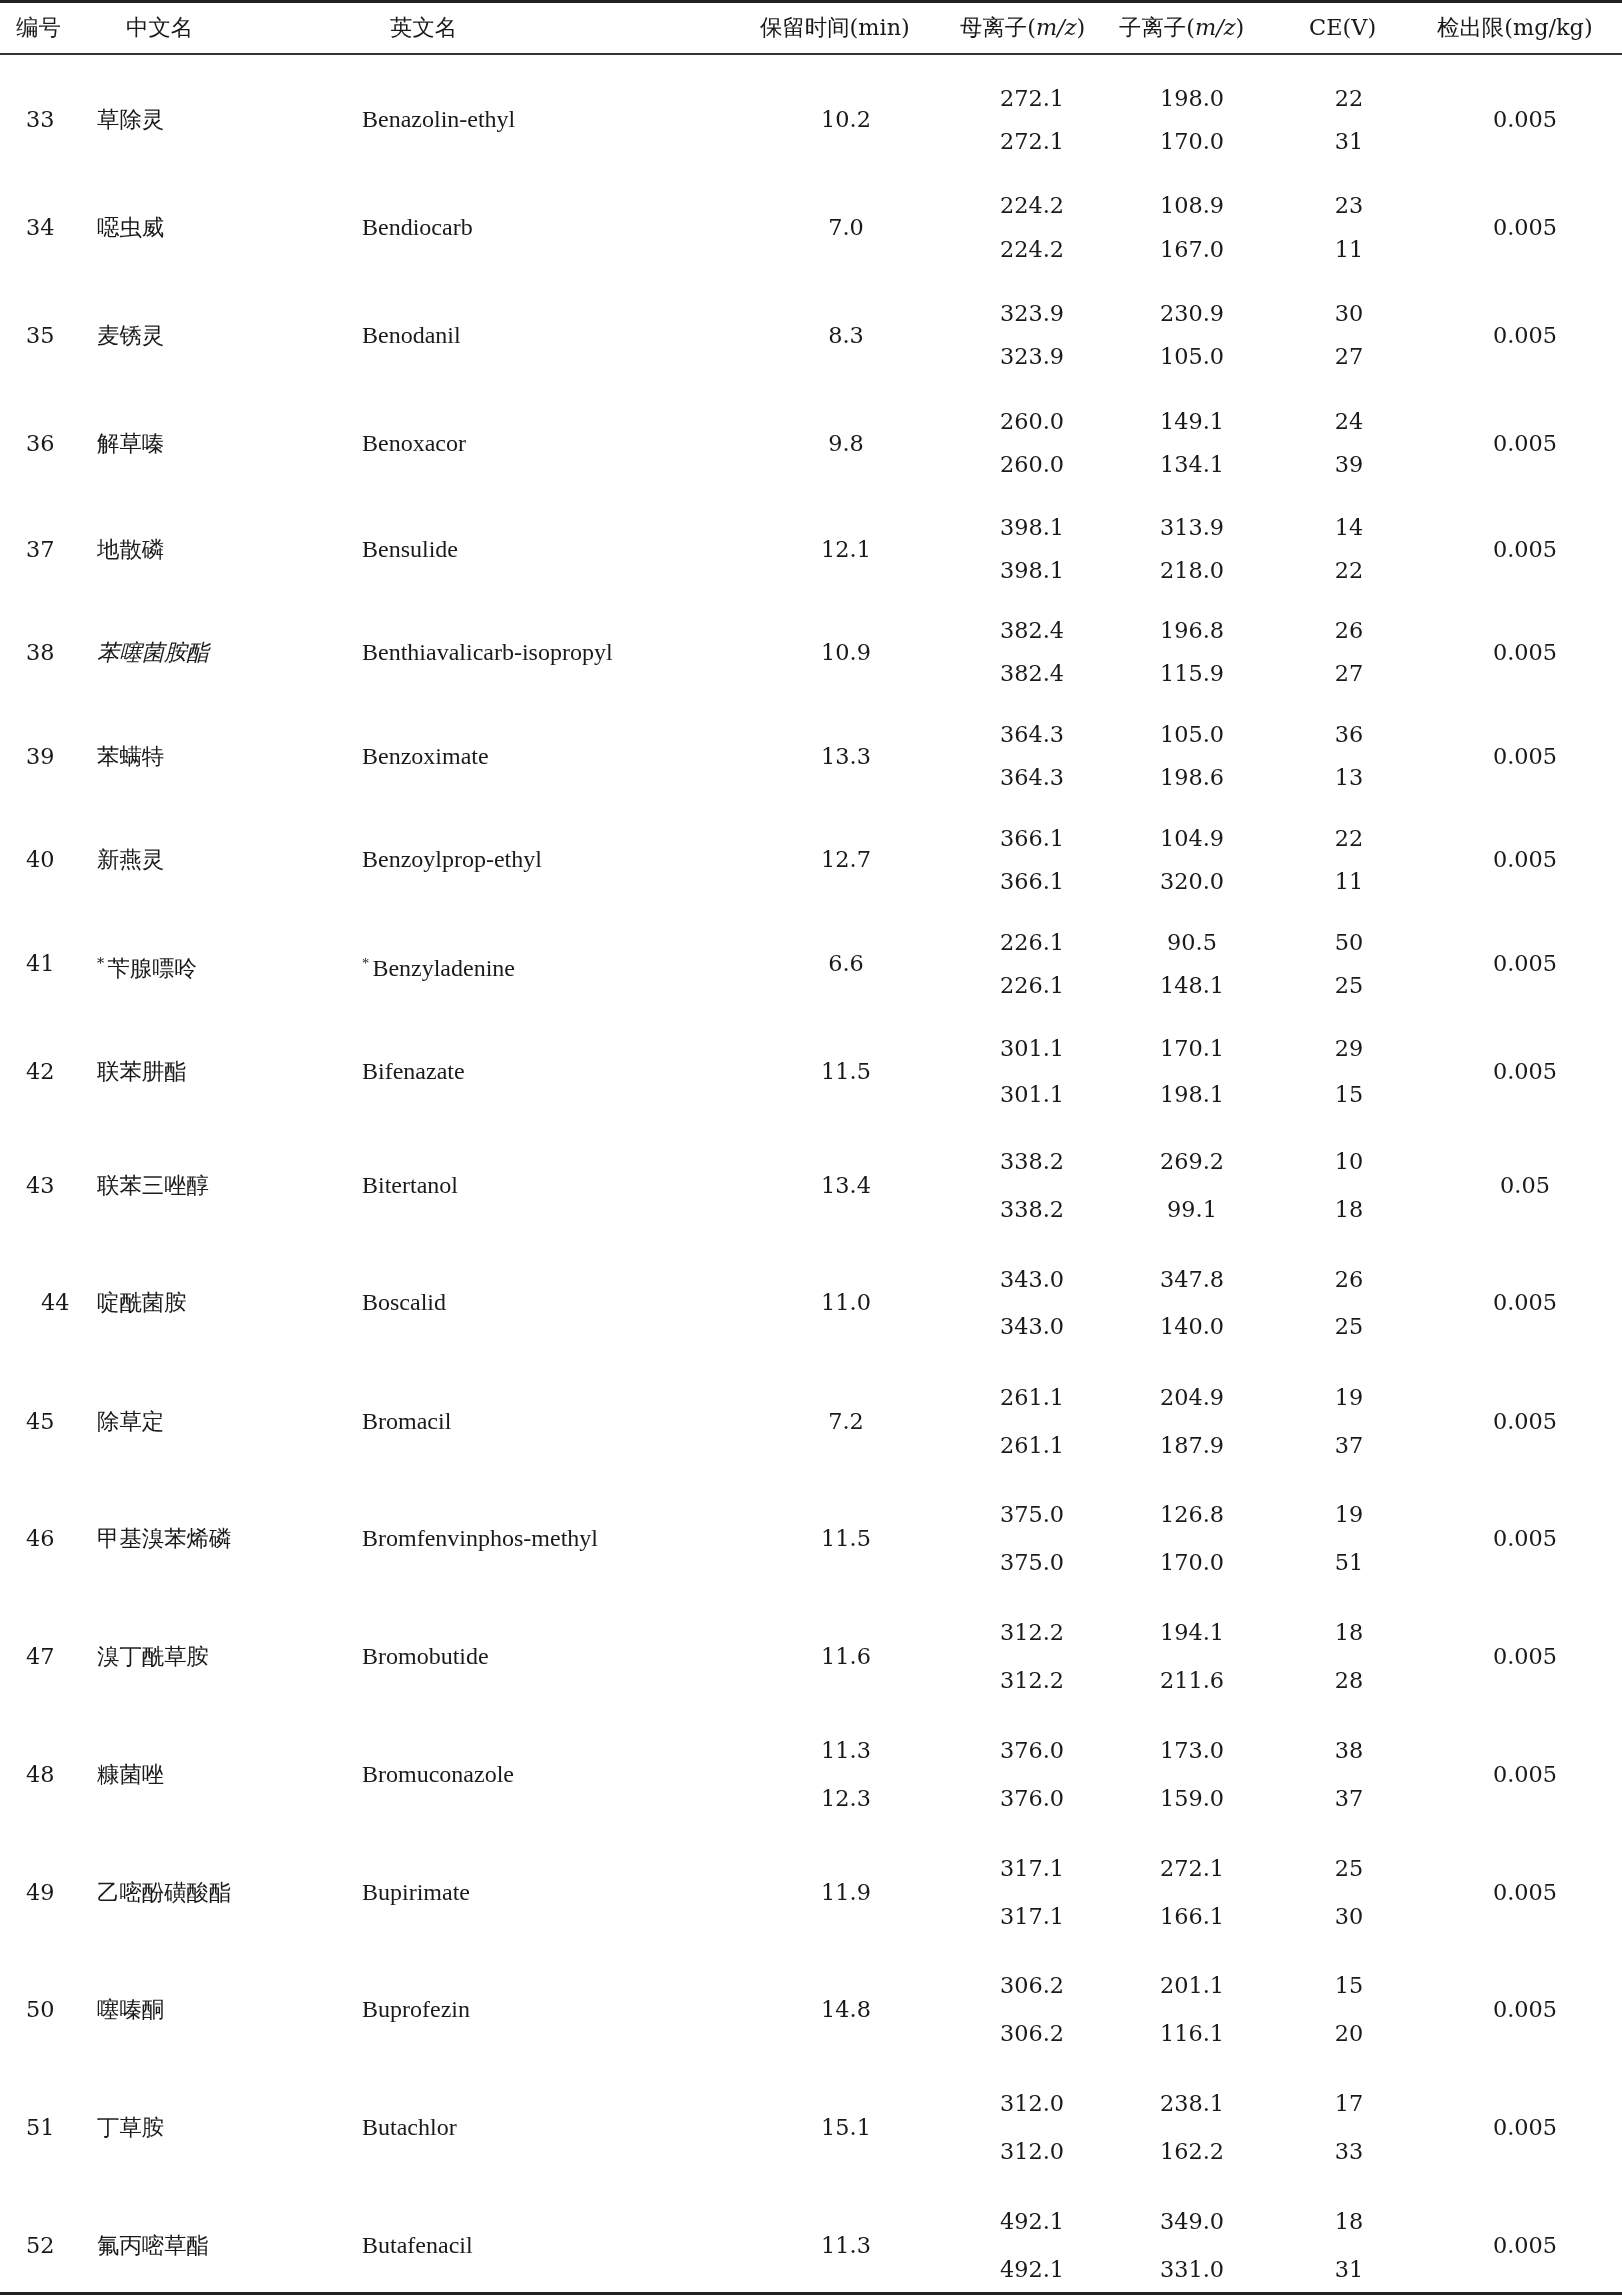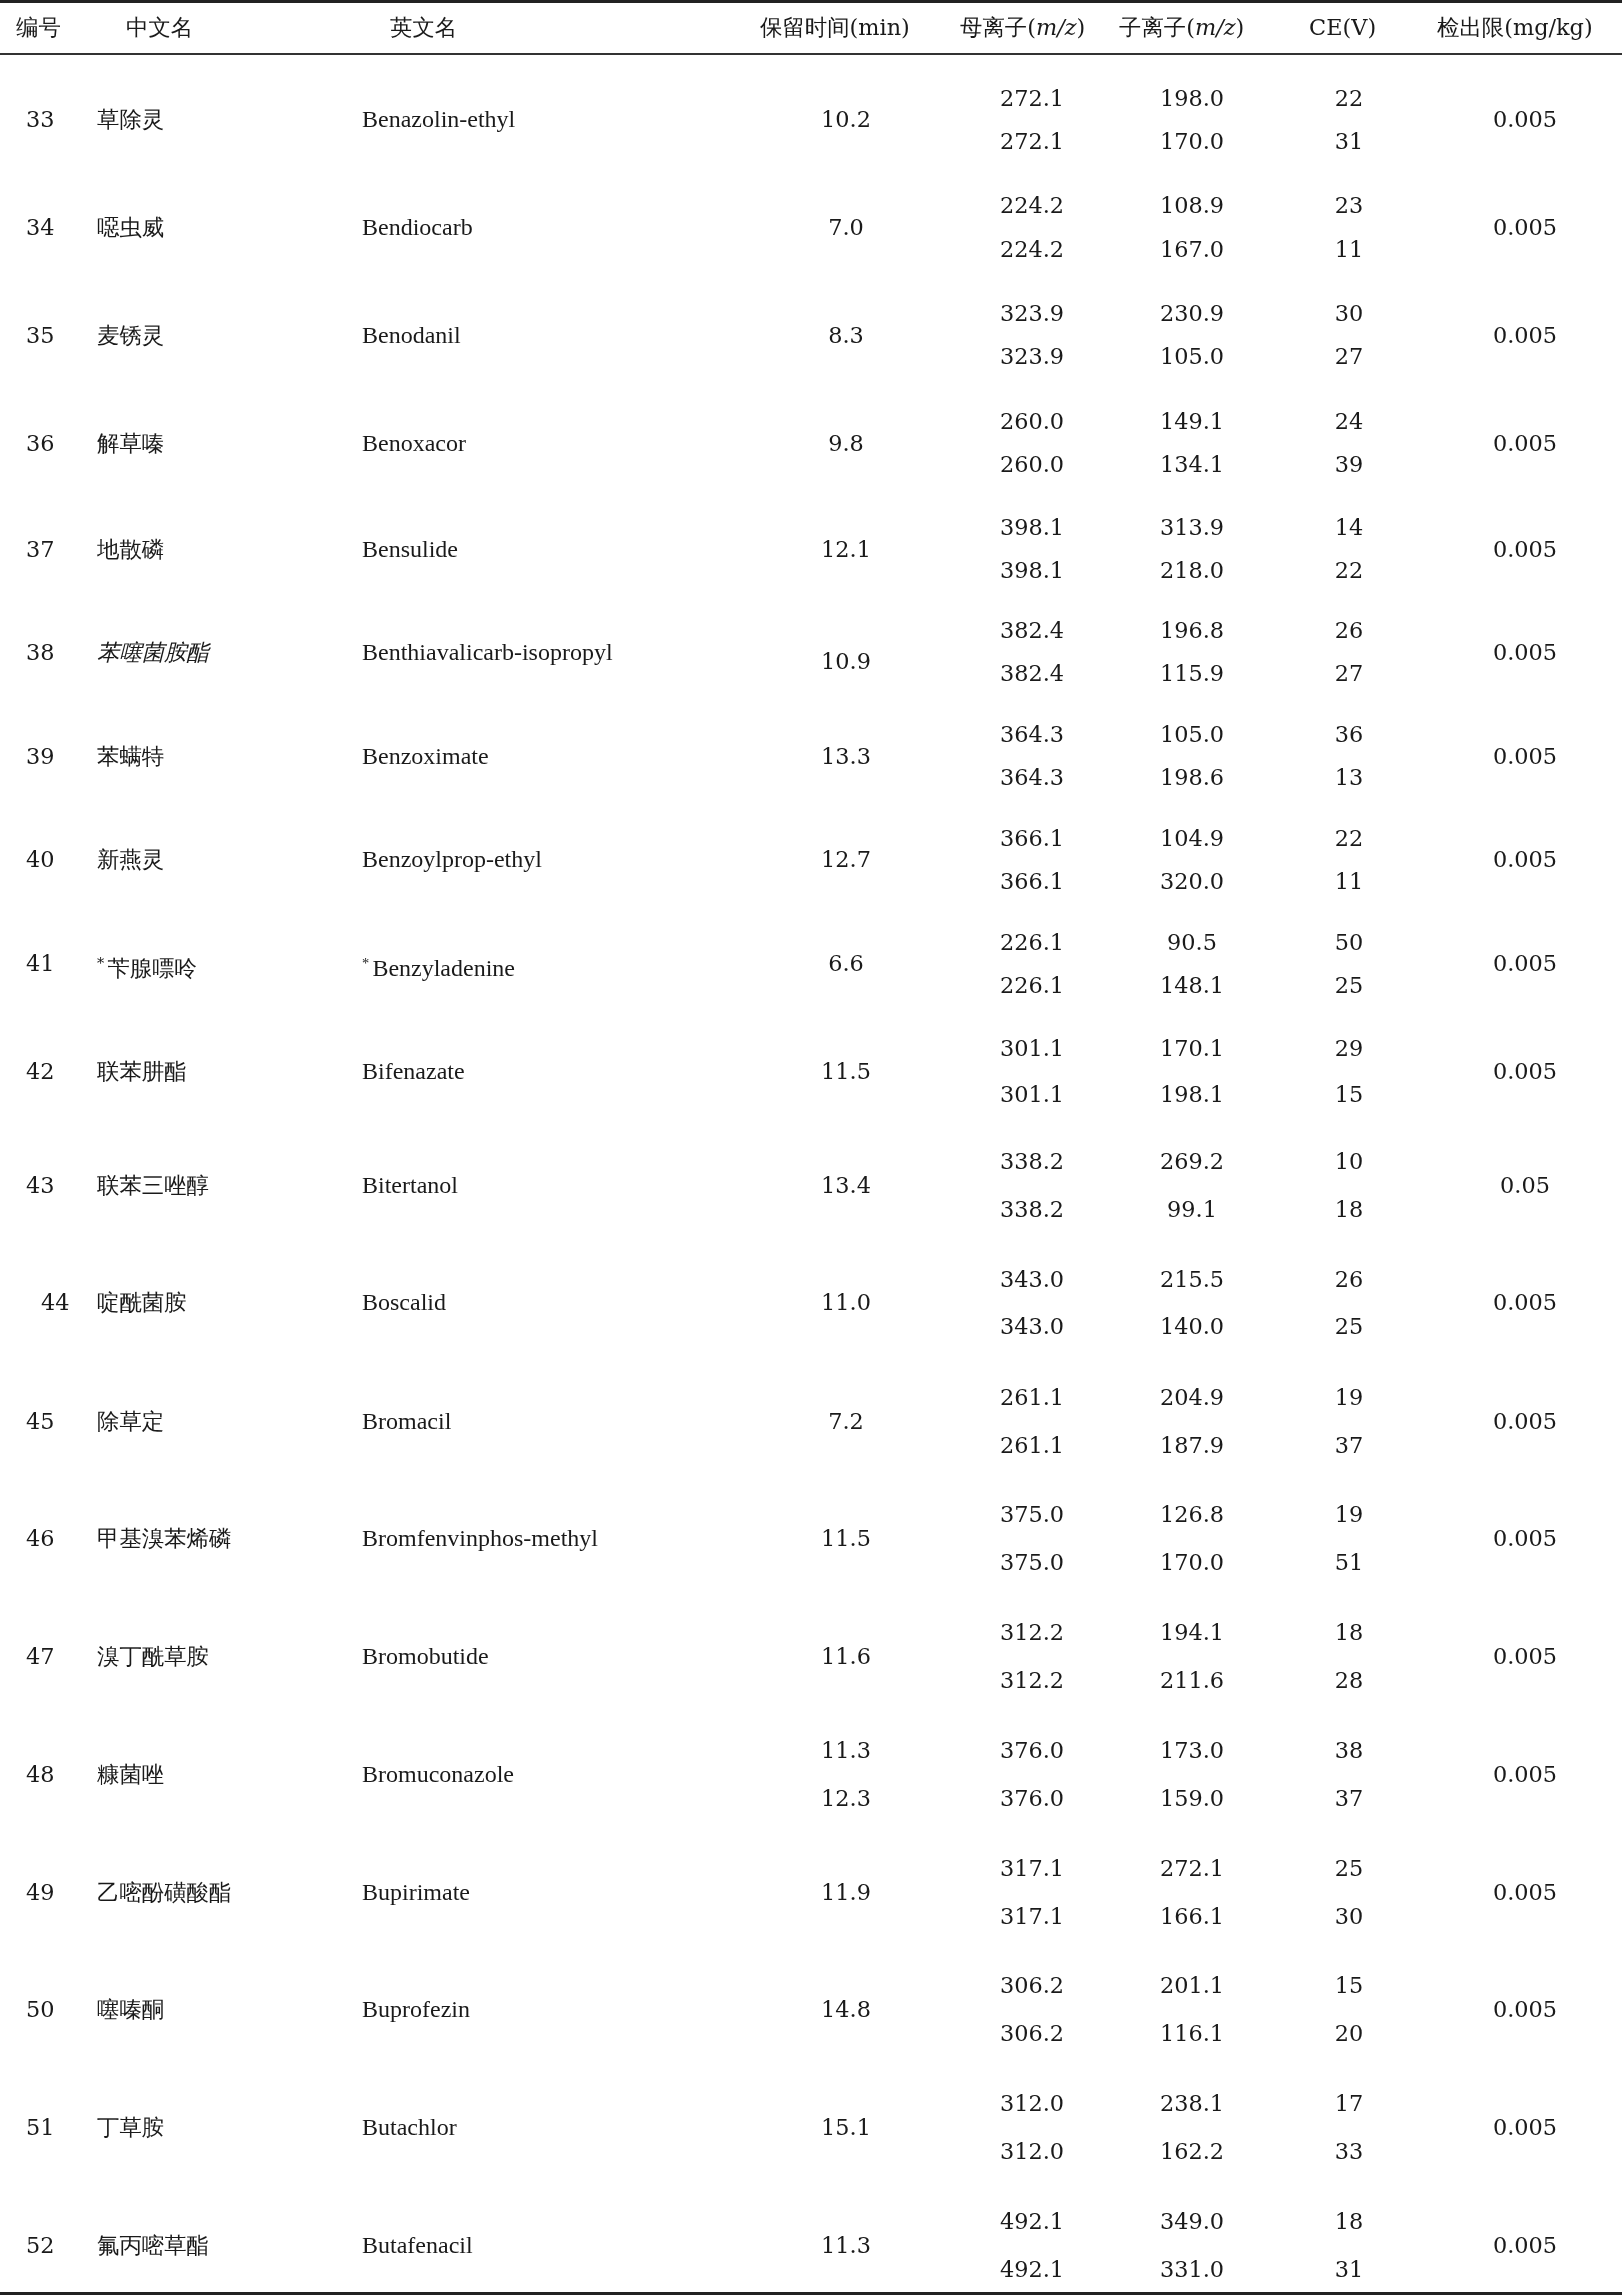--- a/index.html
+++ b/index.html
@@ -108,21 +108,21 @@
       <span class="cell c-pr" style="top: 514px;">313.9</span>
       <span class="cell c-pr" style="top: 557px;">218.0</span>
       <span class="cell c-ce" style="top: 514px;">14</span>
       <span class="cell c-ce" style="top: 557px;">22</span>
       <span class="cell c-lod" style="top: 536px;">0.005</span>
     </div>
     <div class="row" style="top: 0px;">
       <span class="cell c-no" style="top: 639px;">38</span>
       <span class="cell c-cn" style="top: 639px; font-style: italic;">苯噻菌胺酯</span>
       <span class="cell c-en" style="top: 639px;">Benthiavalicarb-isopropyl</span>
-      <span class="cell c-rt" style="top: 639px; margin-top: 9px;">10.9</span>
+      <span class="cell c-rt" style="top: 639px;">10.9</span>
       <span class="cell c-pi" style="top: 617px;">382.4</span>
       <span class="cell c-pi" style="top: 660px;">382.4</span>
       <span class="cell c-pr" style="top: 617px;">196.8</span>
       <span class="cell c-pr" style="top: 660px;">115.9</span>
       <span class="cell c-ce" style="top: 617px;">26</span>
       <span class="cell c-ce" style="top: 660px;">27</span>
       <span class="cell c-lod" style="top: 639px;">0.005</span>
     </div>
     <div class="row" style="top: 0px;">
       <span class="cell c-no" style="top: 743px;">39</span>
@@ -189,21 +189,21 @@
       <span class="cell c-ce" style="top: 1196px;">18</span>
       <span class="cell c-lod" style="top: 1172px;">0.05</span>
     </div>
     <div class="row" style="top: 0px;">
       <span class="cell c-no" style="top: 1289px; margin-left: 15px;">44</span>
       <span class="cell c-cn" style="top: 1289px;">啶酰菌胺</span>
       <span class="cell c-en" style="top: 1289px;">Boscalid</span>
       <span class="cell c-rt" style="top: 1289px;">11.0</span>
       <span class="cell c-pi" style="top: 1266px;">343.0</span>
       <span class="cell c-pi" style="top: 1313px;">343.0</span>
-      <span class="cell c-pr" style="top: 1266px;">215.5</span>
+      <span class="cell c-pr" style="top: 1266px;">347.8</span>
       <span class="cell c-pr" style="top: 1313px;">140.0</span>
       <span class="cell c-ce" style="top: 1266px;">26</span>
       <span class="cell c-ce" style="top: 1313px;">25</span>
       <span class="cell c-lod" style="top: 1289px;">0.005</span>
     </div>
     <div class="row" style="top: 0px;">
       <span class="cell c-no" style="top: 1408px;">45</span>
       <span class="cell c-cn" style="top: 1408px;">除草定</span>
       <span class="cell c-en" style="top: 1408px;">Bromacil</span>
       <span class="cell c-rt" style="top: 1408px;">7.2</span>

